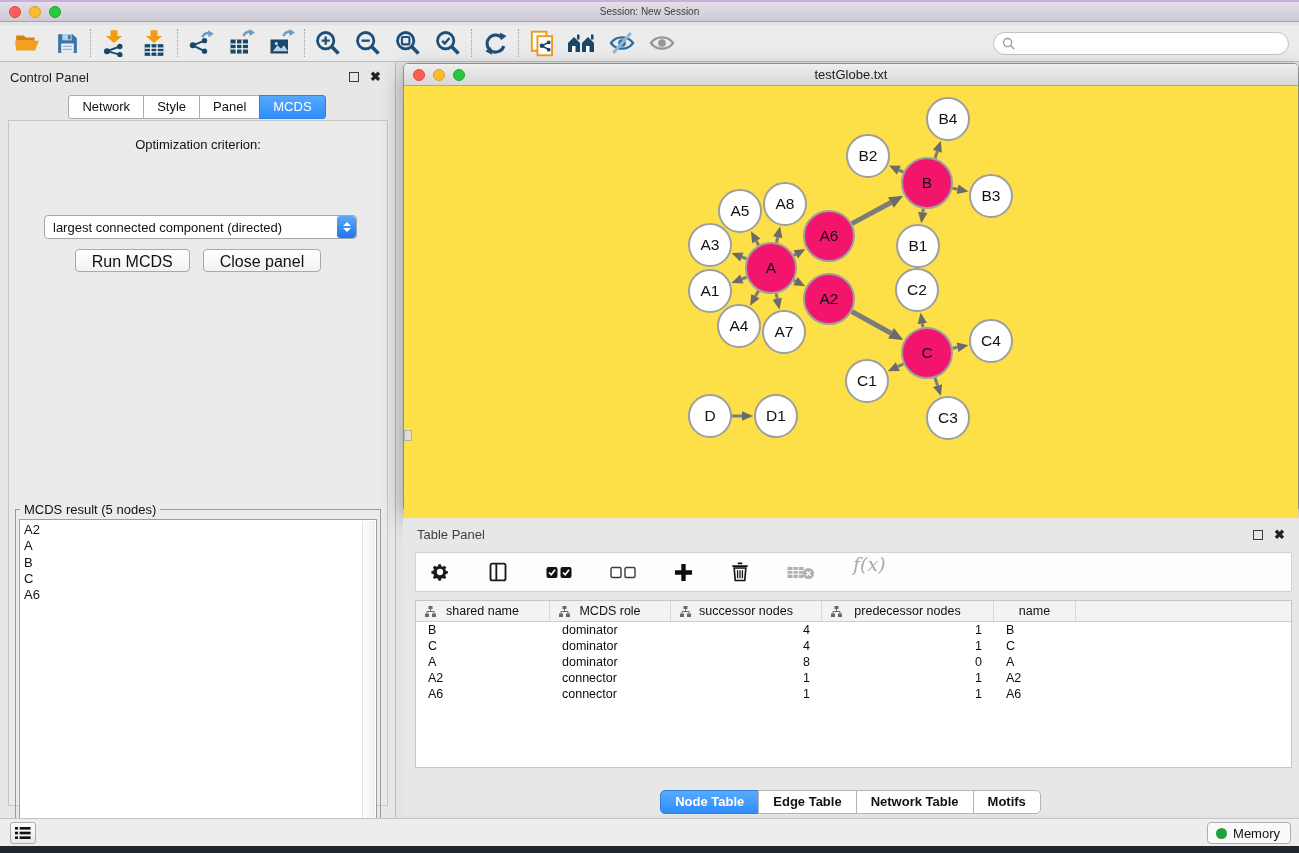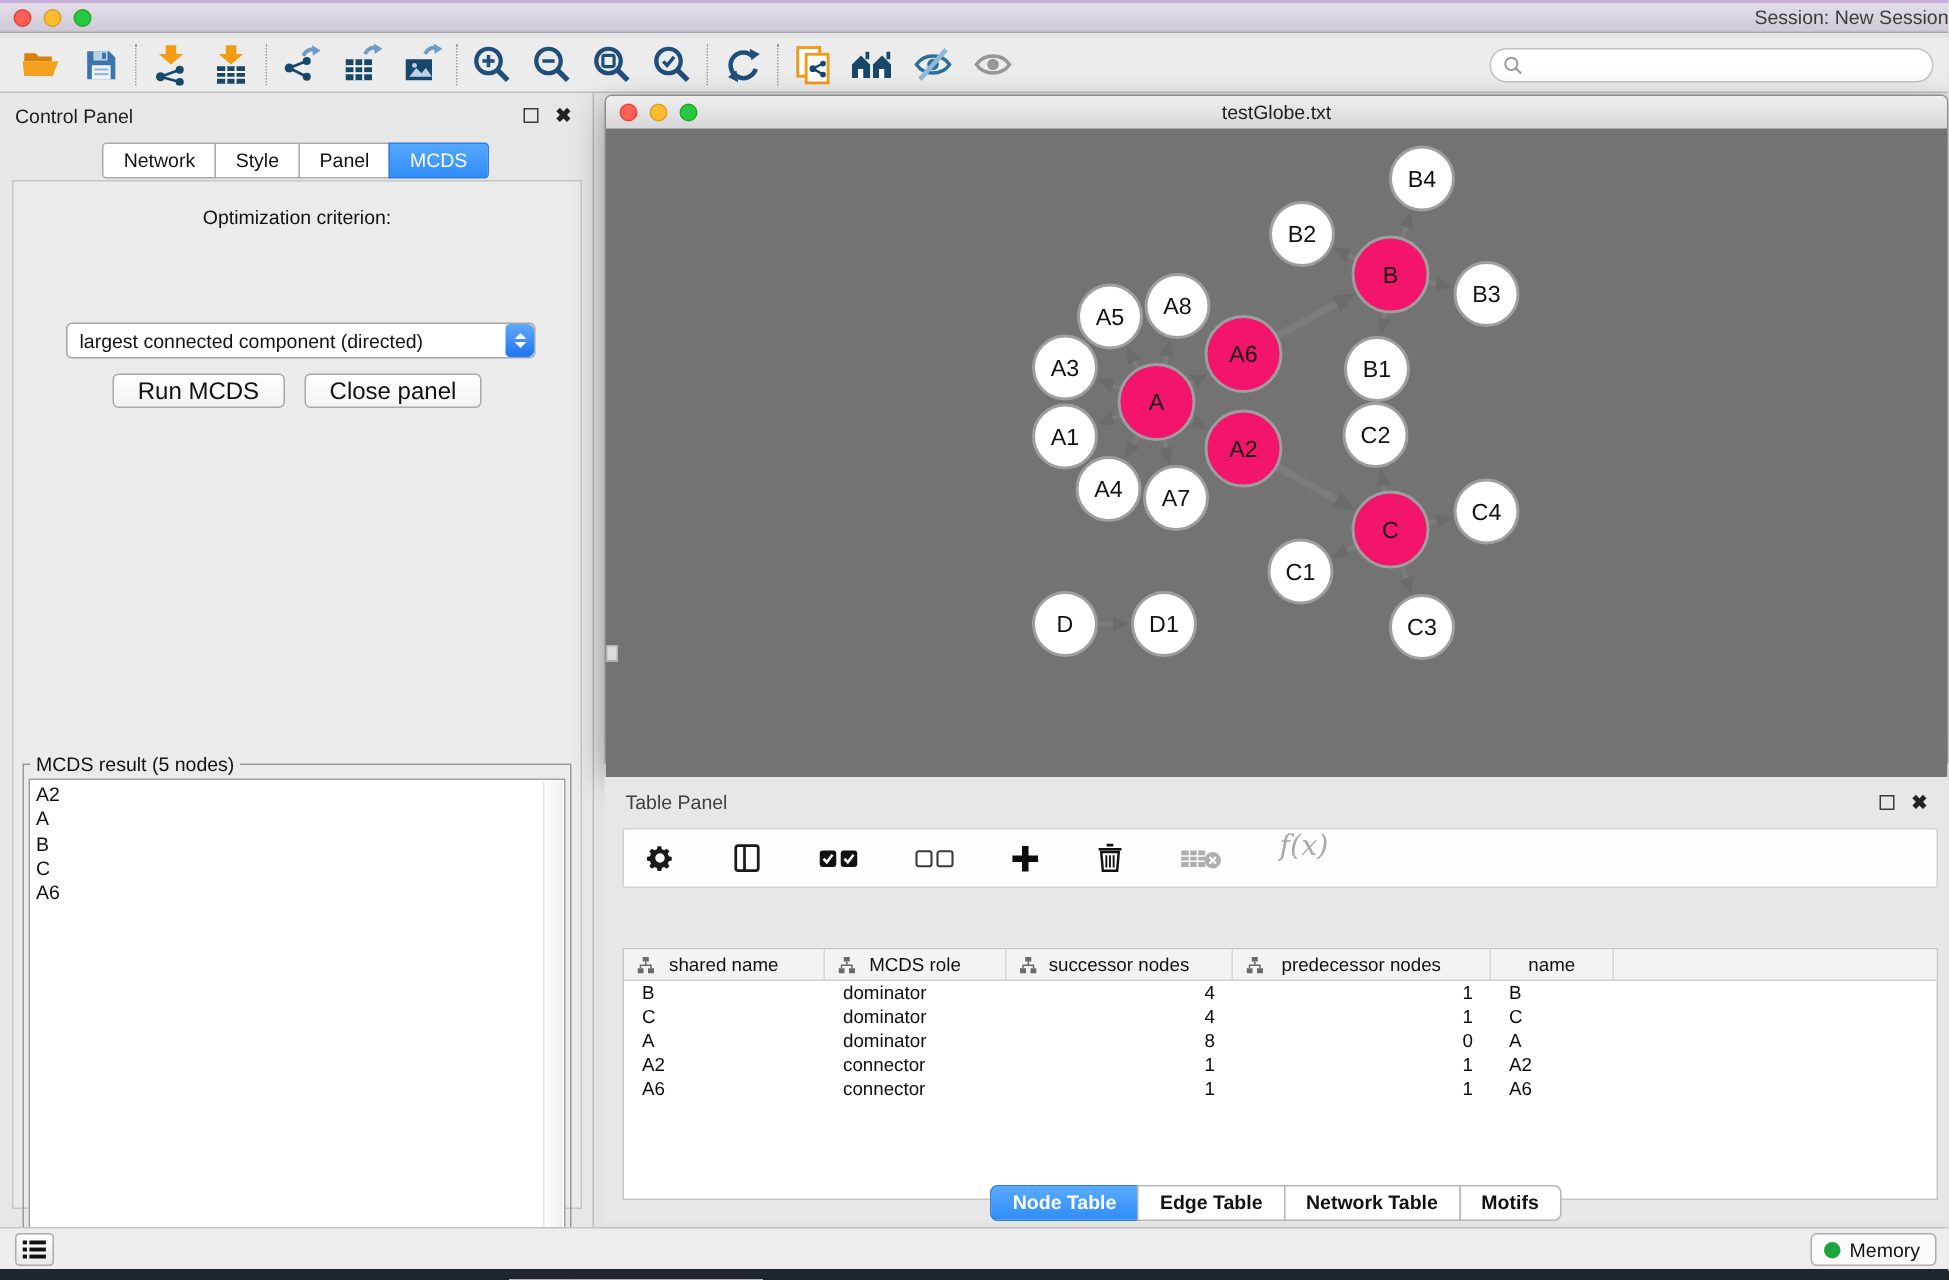--- a/index.html
+++ b/index.html
@@ -9,21 +9,21 @@
     position:relative; background:#E3E3E3; overflow:hidden;
     -webkit-font-smoothing:antialiased; color:#222;
   }
   
   .titlebar {
     position:absolute; left:0; top:0; width:1299px; height:22px;
     background:linear-gradient(#E4DEE9,#CFC9D5);
     border-top:2px solid #C9AFDC; border-bottom:1px solid #A8A2AE;
     display:flex; align-items:center;
   }
-  .titlebar .title { position:absolute; left:0; right:0; text-align:right; font-size:13px; color:#3c3c3c; }
+  .titlebar .title { position:absolute; left:0; right:0; text-align:center; font-size:10px; color:#3c3c3c; }
   .lights { display:flex; gap:8px; margin-left:9px; z-index:2; }
   .light { width:12px; height:12px; border-radius:50%; }
   .light.red{ background:#FF5F57; border:1px solid #E0443E;}
   .light.yellow{ background:#FEBC2E; border:1px solid #D89E24;}
   .light.green{ background:#28C840; border:1px solid #1AAB29;}
   
   .toolbar {
     position:absolute; left:0; top:25px; width:1299px; height:37px;
     background:#ECECEC; border-bottom:1px solid #BDBDBD;
     display:flex; align-items:center; padding-left:12px;
@@ -102,37 +102,37 @@
     position:absolute; left:403px; top:1px; width:896px; height:446px;
     background:#fff; border:1px solid #8E8E8E; border-radius:5px 5px 0 0;
     box-shadow:0 8px 22px rgba(0,0,0,.35);
   }
   .net-titlebar {
     position:relative; height:22px; background:linear-gradient(#EFEFEF,#D7D7D7);
     border-bottom:1px solid #A6A6A6; border-radius:4px 4px 0 0;
     display:flex; align-items:center;
   }
   .net-titlebar .title { position:absolute; left:0; right:0; text-align:center; font-size:13px; color:#1e1e1e; }
-  .net-canvas { position:relative; width:894px; height:546px; background:#737373; overflow:hidden; }
+  .net-canvas { position:relative; width:894px; height:546px; background:#fde047; overflow:hidden; }
   .nav-handle { position:absolute; left:0; top:344px; width:8px; height:11px; background:#DCDCDC; border:1px solid #B3B3B3; }
   .resize-grip { position:absolute; right:1px; bottom:1px; }
   
   .table-panel { position:absolute; left:403px; top:456px; width:896px; height:297px; background:#E7E7E7; }
   .tp-head { position:absolute; left:0; top:8px; width:100%; height:18px; }
   .tp-head .ph-title { position:absolute; left:14px; top:1px; font-size:13px; color:#404040; }
   .tp-toolbar {
     position:absolute; left:12px; top:34px; width:877px; height:40px;
     background:#FDFDFD; border:1px solid #D2D2D2; border-radius:2px;
     display:flex; padding-left:14px; gap:38px;
   }
   .tp-icon { display:flex; align-items:center; justify-content:center; }
   .fx-label { font-family:"DejaVu Serif", serif; font-style:italic; font-size:19px; color:#A9A9A9; }
   .node-table {
     position:absolute; left:12px; top:82px; width:877px; height:168px;
-    background:#fff; border:1px solid #C6C6C6; font-size:12.5px;margin-top:32px;
+    background:#fff; border:1px solid #C6C6C6; font-size:12.5px;
   }
   .nt-header { display:flex; height:21px; background:#F3F3F3; border-bottom:1px solid #CFCFCF; }
   .nt-hcell {
     position:relative; display:flex; align-items:center; justify-content:center;
     border-right:1px solid #D8D8D8; color:#111; font-size:12.5px;
   }
   .nt-hcell .hicon { position:absolute; left:9px; top:5px; }
   .nt-row { display:flex; height:16px; align-items:center; }
   .nt-cell { padding:0 12px; white-space:nowrap; overflow:hidden; color:#0d0d0d; }
   .tp-tabs { position:absolute; left:0; top:272px; width:100%; display:flex; justify-content:center;font-weight:bold; }

